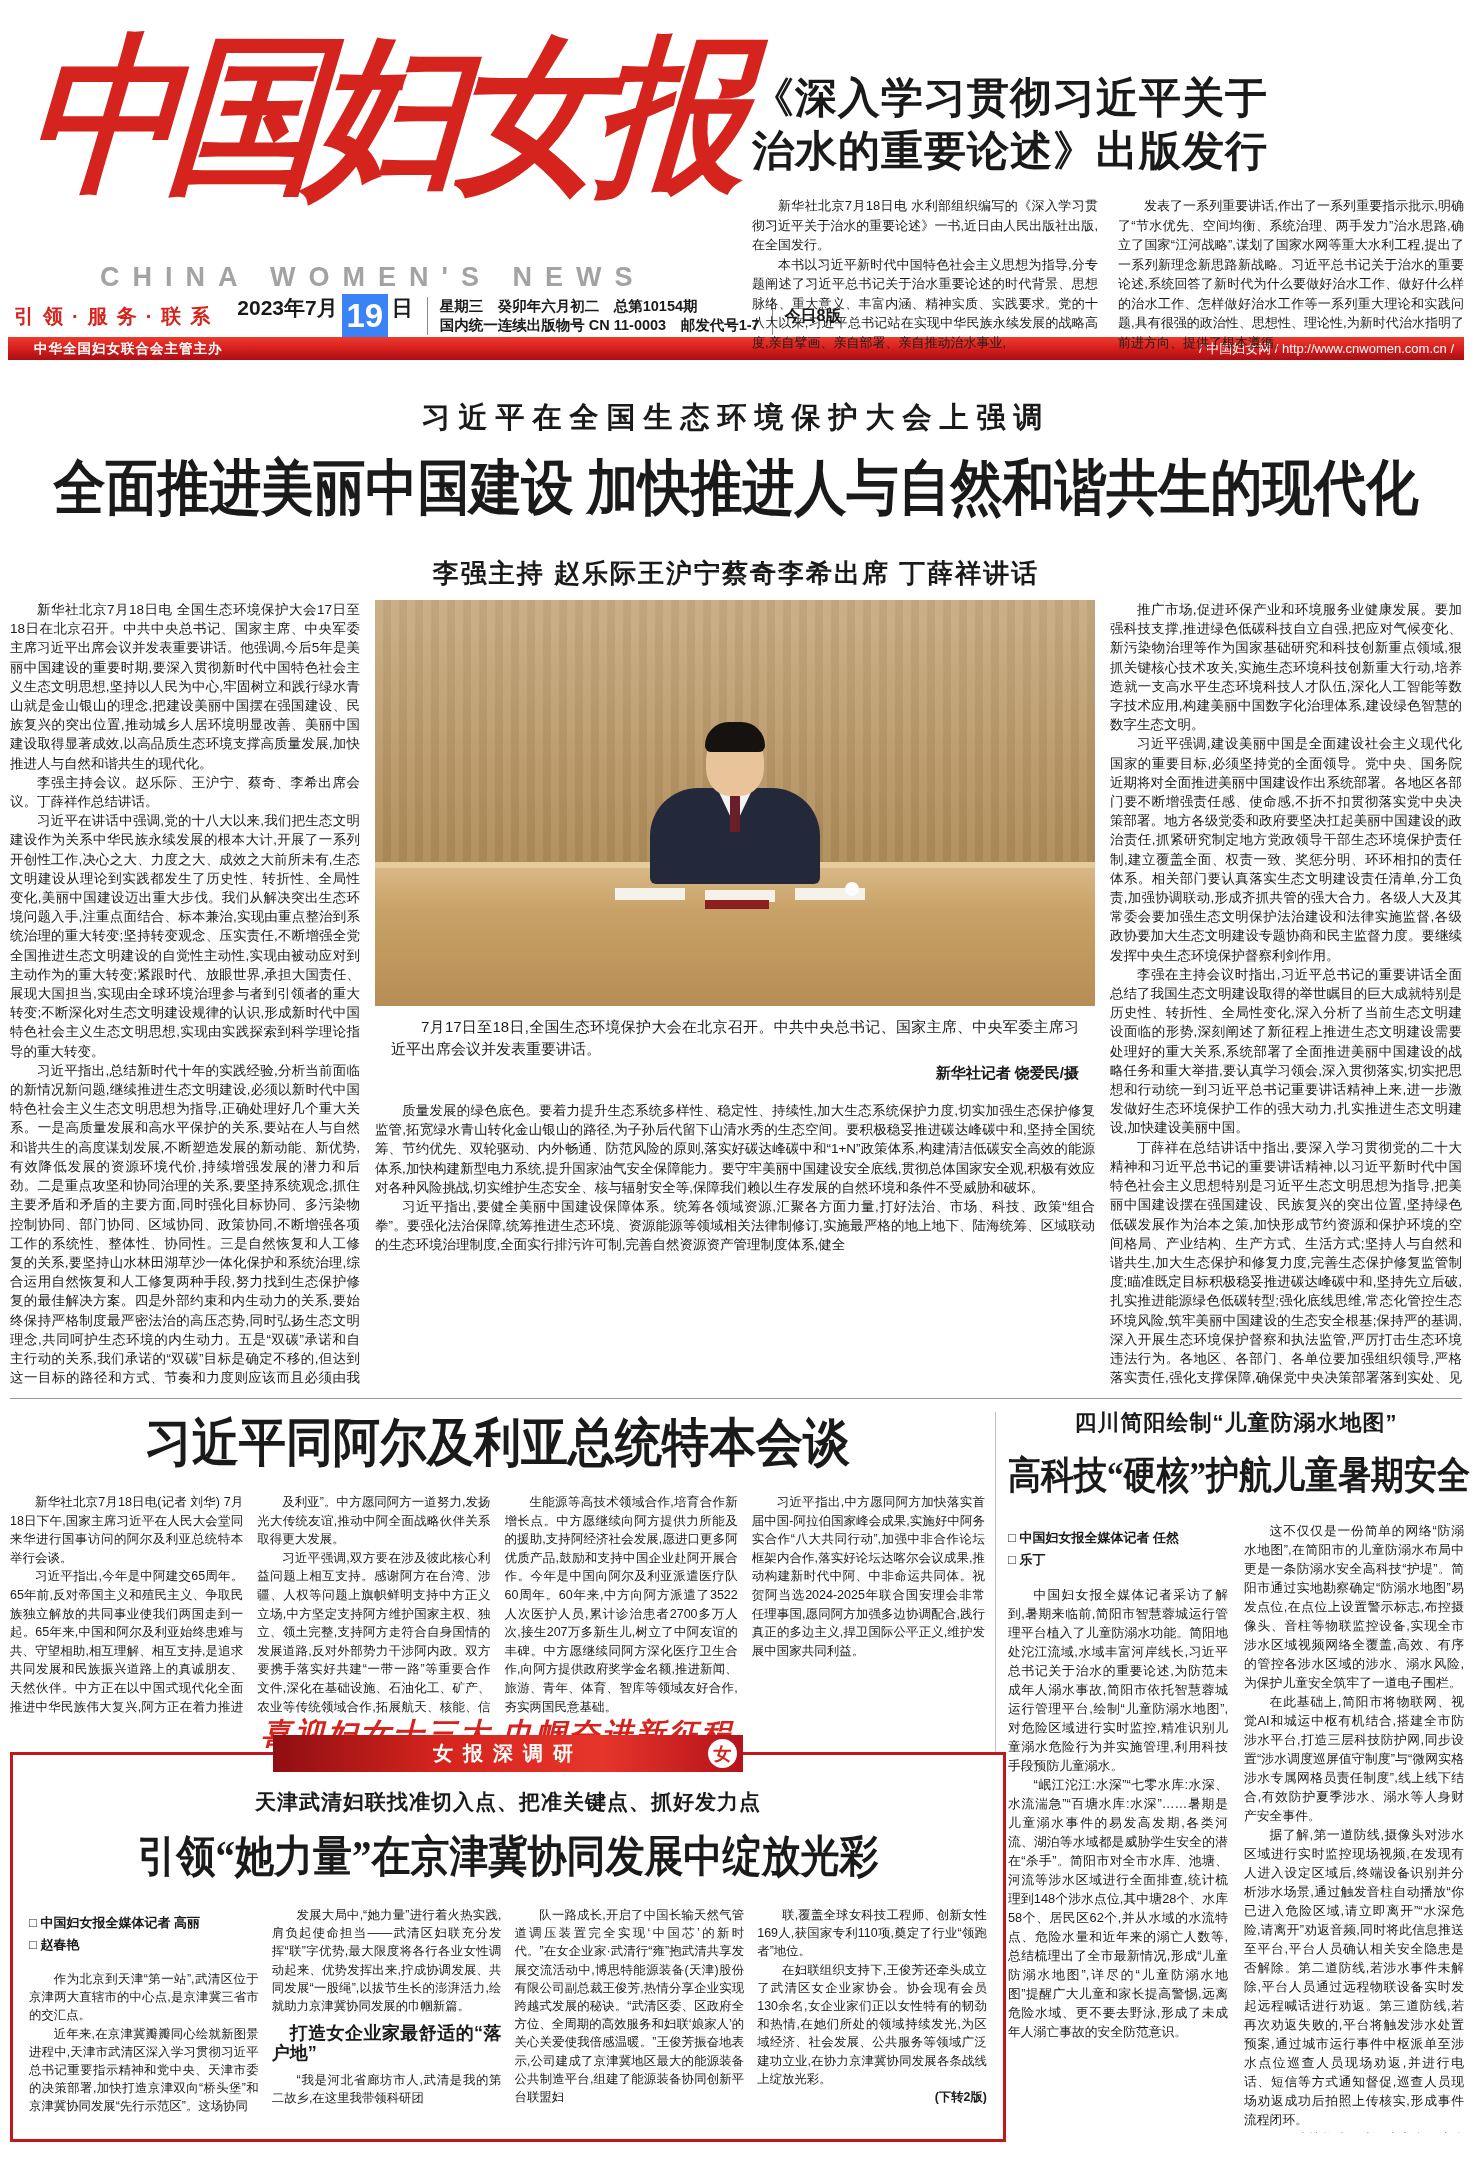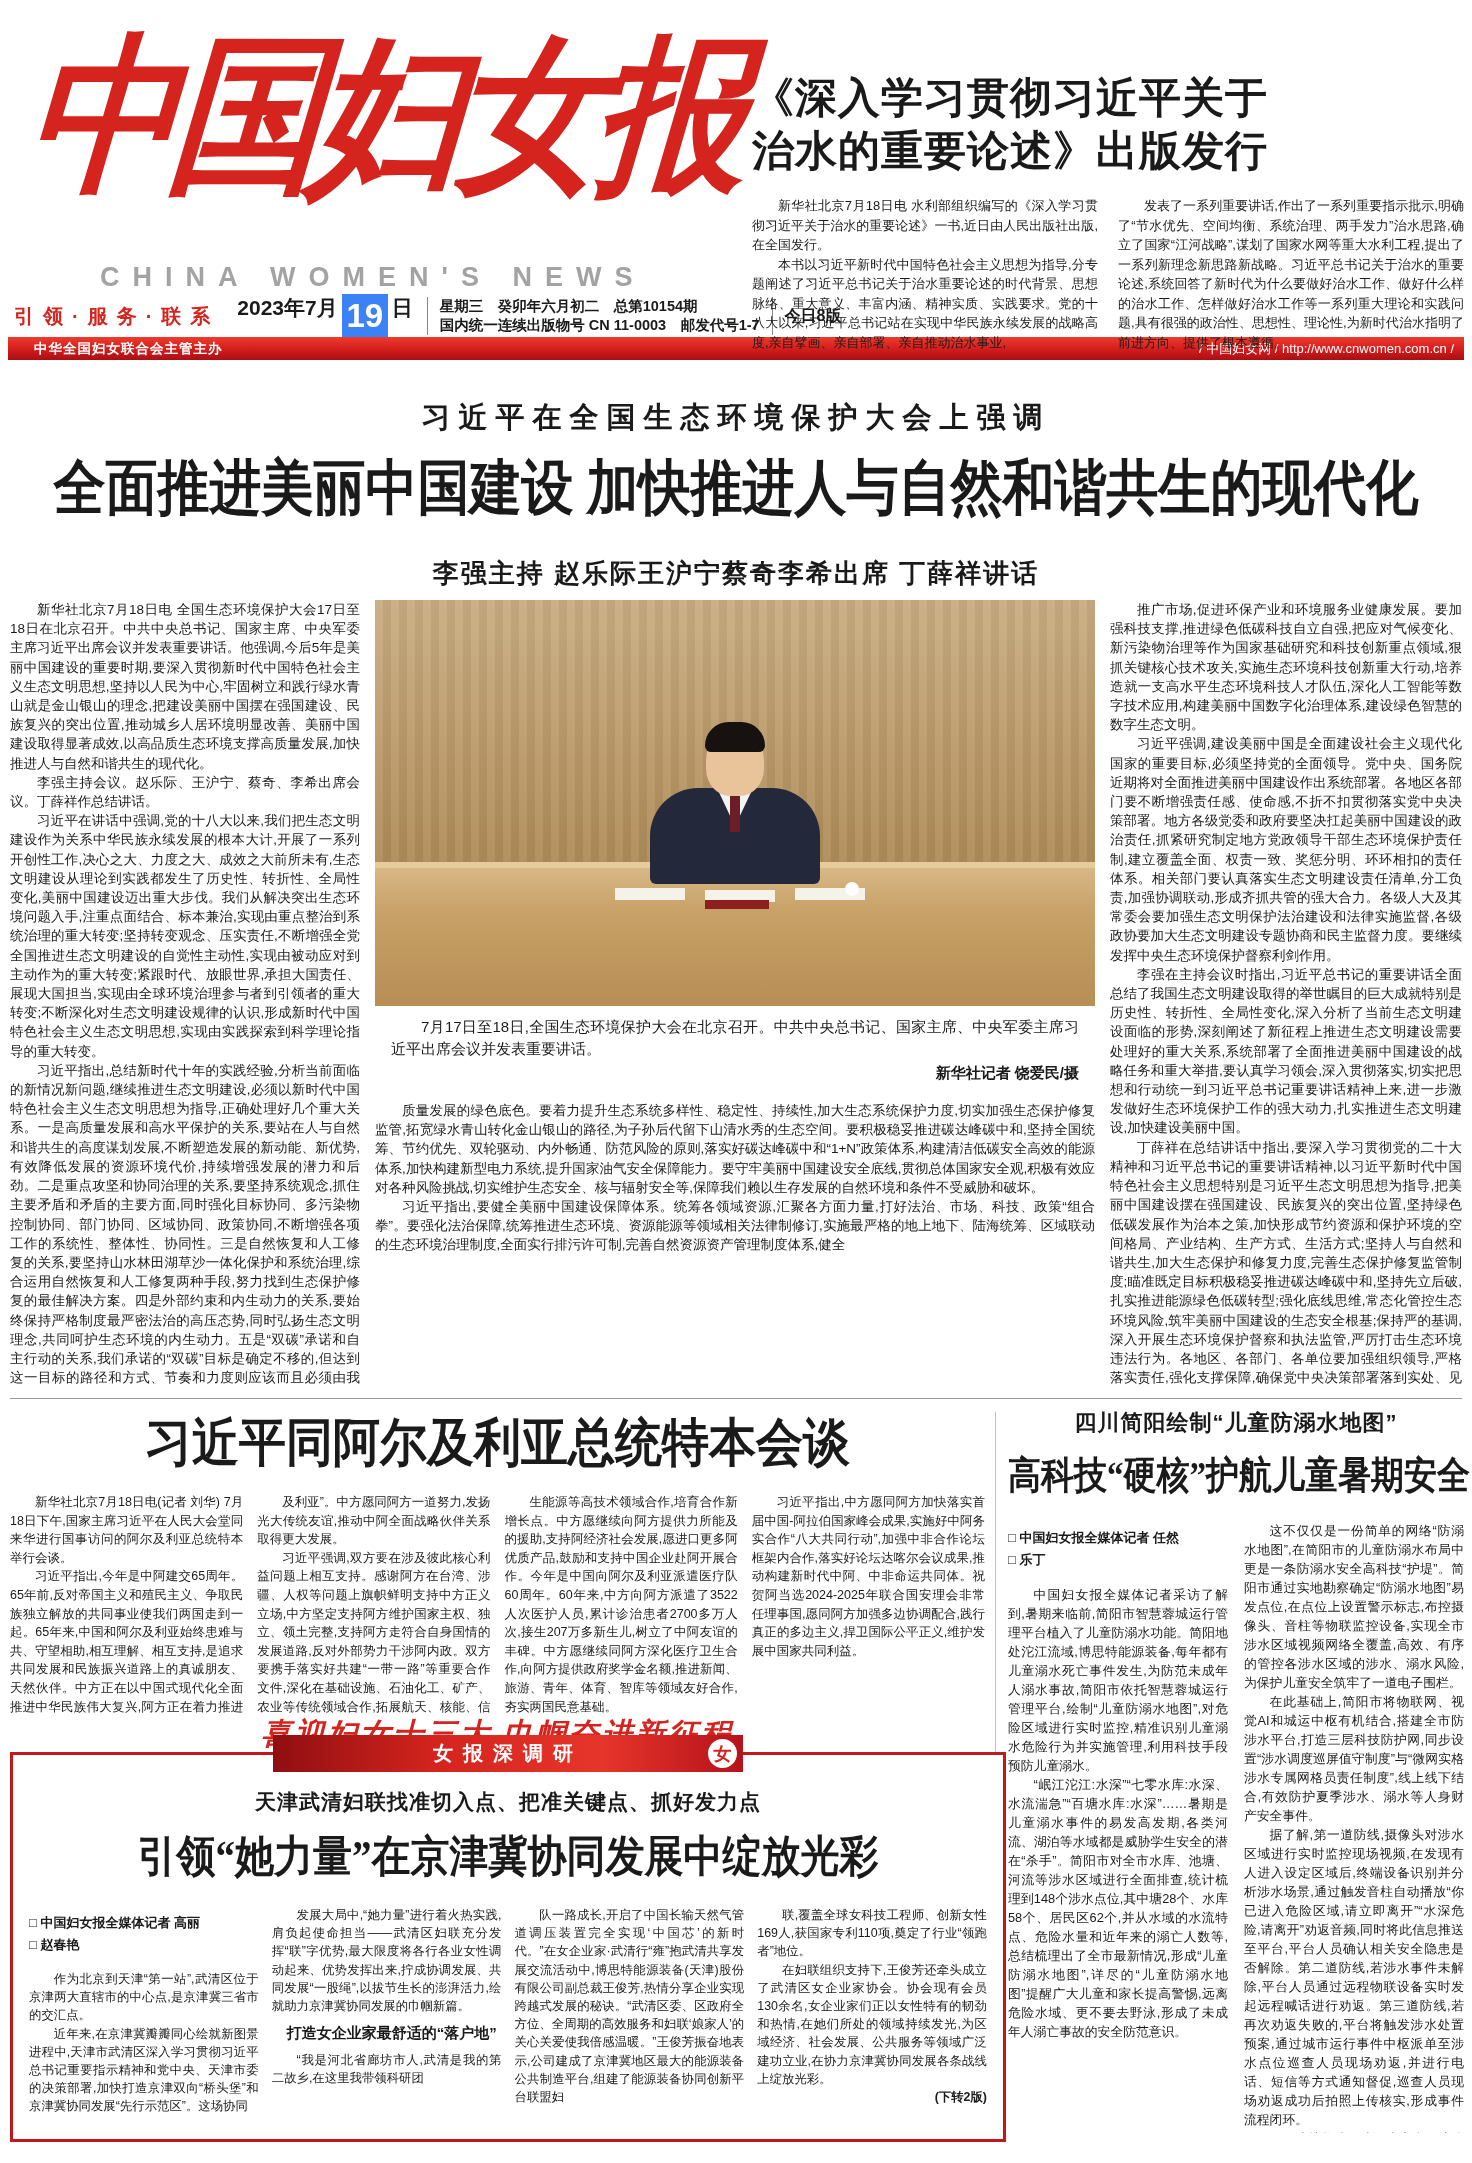--- a/index.html
+++ b/index.html
@@ -42,21 +42,21 @@
   
   .treatise { position:absolute; left:752px; top:32px; width:712px; height:292px;margin-top:40px; }
   .treatise-h { text-align:left; font-family:"Liberation Serif", serif;
     font-weight:900; font-size:42px; line-height:53px; letter-spacing:1px; white-space:nowrap; }
   .treatise-cols { display:flex; gap:20px; margin-top:18px; height:170px; overflow:hidden; }
   .treatise-col { flex:1; font-size:13px; line-height:19.5px; text-align:justify; overflow:hidden; }
   
   .para { text-indent:2em; margin:0; }
   .byline-block { font-weight:bold; font-size:13px; line-height:22px; margin:6px 0 14px 0; }
   .jump { text-align:right; font-weight:bold; }
-  .col-subhead { font-weight:bold; font-size:15px; line-height:20px; margin:8px 0; text-indent:1em; }
+  .col-subhead { font-weight:bold; font-size:18px; line-height:20px; margin:8px 0; text-indent:1em; }
   
   .lead-kicker { position:absolute; left:0; top:398px; width:1472px; text-align:center;
     font-size:29px; font-weight:bold; letter-spacing:8px; }
   .lead-headline { position:absolute; left:0; top:448px; width:1472px; text-align:center;
     font-family:"Liberation Serif", serif; font-weight:900; font-size:52px;
     transform:scaleY(1.15); transform-origin:center top; letter-spacing:0px; white-space:nowrap; }
   .lead-deck { position:absolute; left:0; top:556px; width:1472px; text-align:center;
     font-size:26px; font-weight:bold; letter-spacing:2px; }
   .lead-body { position:absolute; left:10px; top:600px; width:1452px; height:788px;
     display:flex; gap:15px; }
@@ -244,21 +244,21 @@
   <div class="drowning">
     <div class="drowning-kicker">四川简阳绘制“儿童防溺水地图”</div>
     <div class="drowning-h">高科技“硬核”护航儿童暑期安全</div>
     <div class="drowning-cols">
       <div class="drowning-col">
         <div class="byline-block">
           <div>□ 中国妇女报全媒体记者 任然</div>
           <div>□ 乐丁</div>
         </div>
         <div>
-            <p class="para">中国妇女报全媒体记者采访了解到,暑期来临前,简阳市智慧蓉城运行管理平台植入了儿童防溺水功能。简阳地处沱江流域,博思特能源装备,每年都有儿童溺水死亡事件发生,为防范未成年人溺水事故,简阳市依托智慧蓉城运行管理平台,绘制“儿童防溺水地图”,对危险区域进行实时监控,精准识别儿童溺水危险行为并实施管理,利用科技手段预防儿童溺水。</p>
+            <p class="para">中国妇女报全媒体记者采访了解到,暑期来临前,简阳市智慧蓉城运行管理平台植入了儿童防溺水功能。简阳地处沱江流域,水域丰富河岸线长,习近平总书记关于治水的重要论述,为防范未成年人溺水事故,简阳市依托智慧蓉城运行管理平台,绘制“儿童防溺水地图”,对危险区域进行实时监控,精准识别儿童溺水危险行为并实施管理,利用科技手段预防儿童溺水。</p>
             <p class="para">“岷江沱江:水深”“七零水库:水深、水流湍急”“百塘水库:水深”……暑期是儿童溺水事件的易发高发期,各类河流、湖泊等水域都是威胁学生安全的潜在“杀手”。简阳市对全市水库、池塘、河流等涉水区域进行全面排查,统计梳理到148个涉水点位,其中塘28个、水库58个、居民区62个,并从水域的水流特点、危险水量和近年来的溺亡人数等,总结梳理出了全市最新情况,形成“儿童防溺水地图”,详尽的“儿童防溺水地图”提醒广大儿童和家长提高警惕,远离危险水域、更不要去野泳,形成了未成年人溺亡事故的安全防范意识。</p>
           </div>
 
       </div>
       <div class="drowning-col">
           <p class="para">这不仅仅是一份简单的网络“防溺水地图”,在简阳市的儿童防溺水布局中更是一条防溺水安全高科技“护堤”。简阳市通过实地勘察确定“防溺水地图”易发点位,在点位上设置警示标志,布控摄像头、音柱等物联监控设备,实现全市涉水区域视频网络全覆盖,高效、有序的管控各涉水区域的涉水、溺水风险,为保护儿童安全筑牢了一道电子围栏。</p>
           <p class="para">在此基础上,简阳市将物联网、视觉AI和城运中枢有机结合,搭建全市防涉水平台,打造三层科技防护网,同步设置“涉水调度巡屏值守制度”与“微网实格涉水专属网格员责任制度”,线上线下结合,有效防护夏季涉水、溺水等人身财产安全事件。</p>
           <p class="para">据了解,第一道防线,摄像头对涉水区域进行实时监控现场视频,在发现有人进入设定区域后,终端设备识别并分析涉水场景,通过触发音柱自动播放“你已进入危险区域,请立即离开”“水深危险,请离开”劝返音频,同时将此信息推送至平台,平台人员确认相关安全隐患是否解除。第二道防线,若涉水事件未解除,平台人员通过远程物联设备实时发起远程喊话进行劝返。第三道防线,若再次劝返失败的,平台将触发涉水处置预案,通过城市运行事件中枢派单至涉水点位巡查人员现场劝返,并进行电话、短信等方式通知督促,巡查人员现场劝返成功后拍照上传核实,形成事件流程闭环。</p>
           <p class="para">三层防护构建了防溺水安全保障体系,进一步提升儿童防溺水工作成效。截至目前,劝返涉水事件共计358起,其中AI远程劝返290起,现场劝返68起,AI远程劝返率81%,为儿童防溺水编织了一道安全天网。</p>
         </div>

